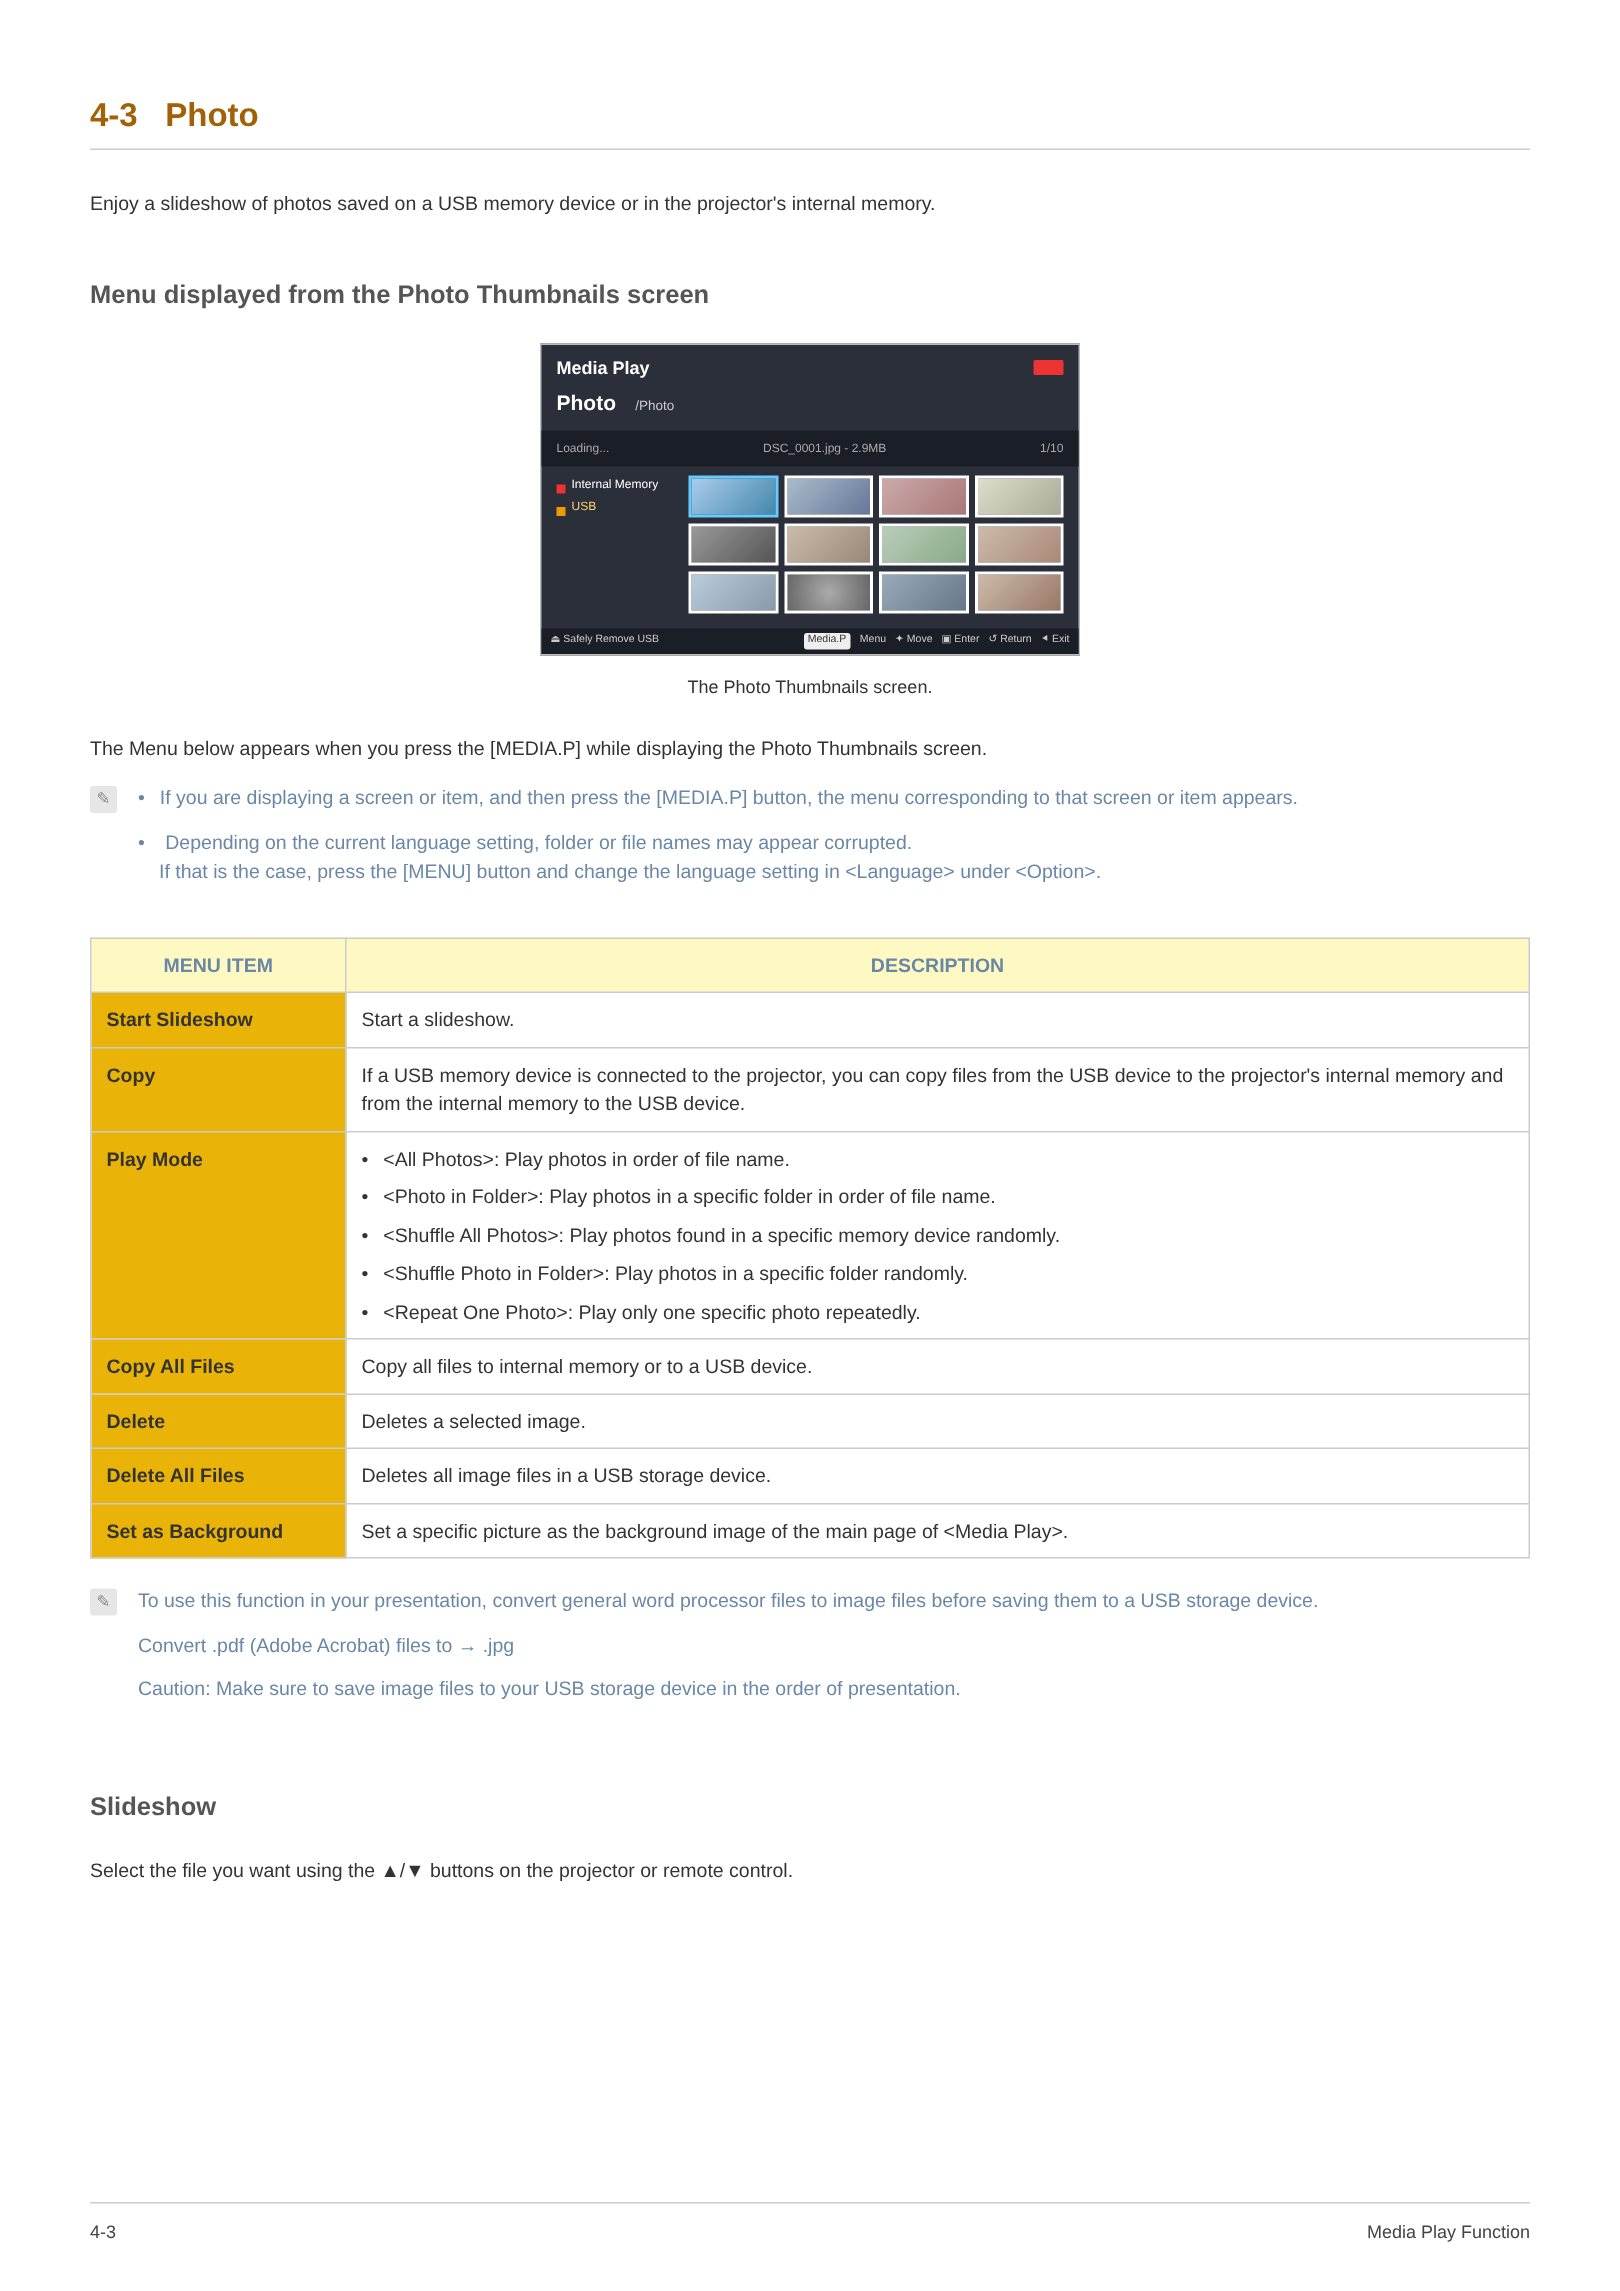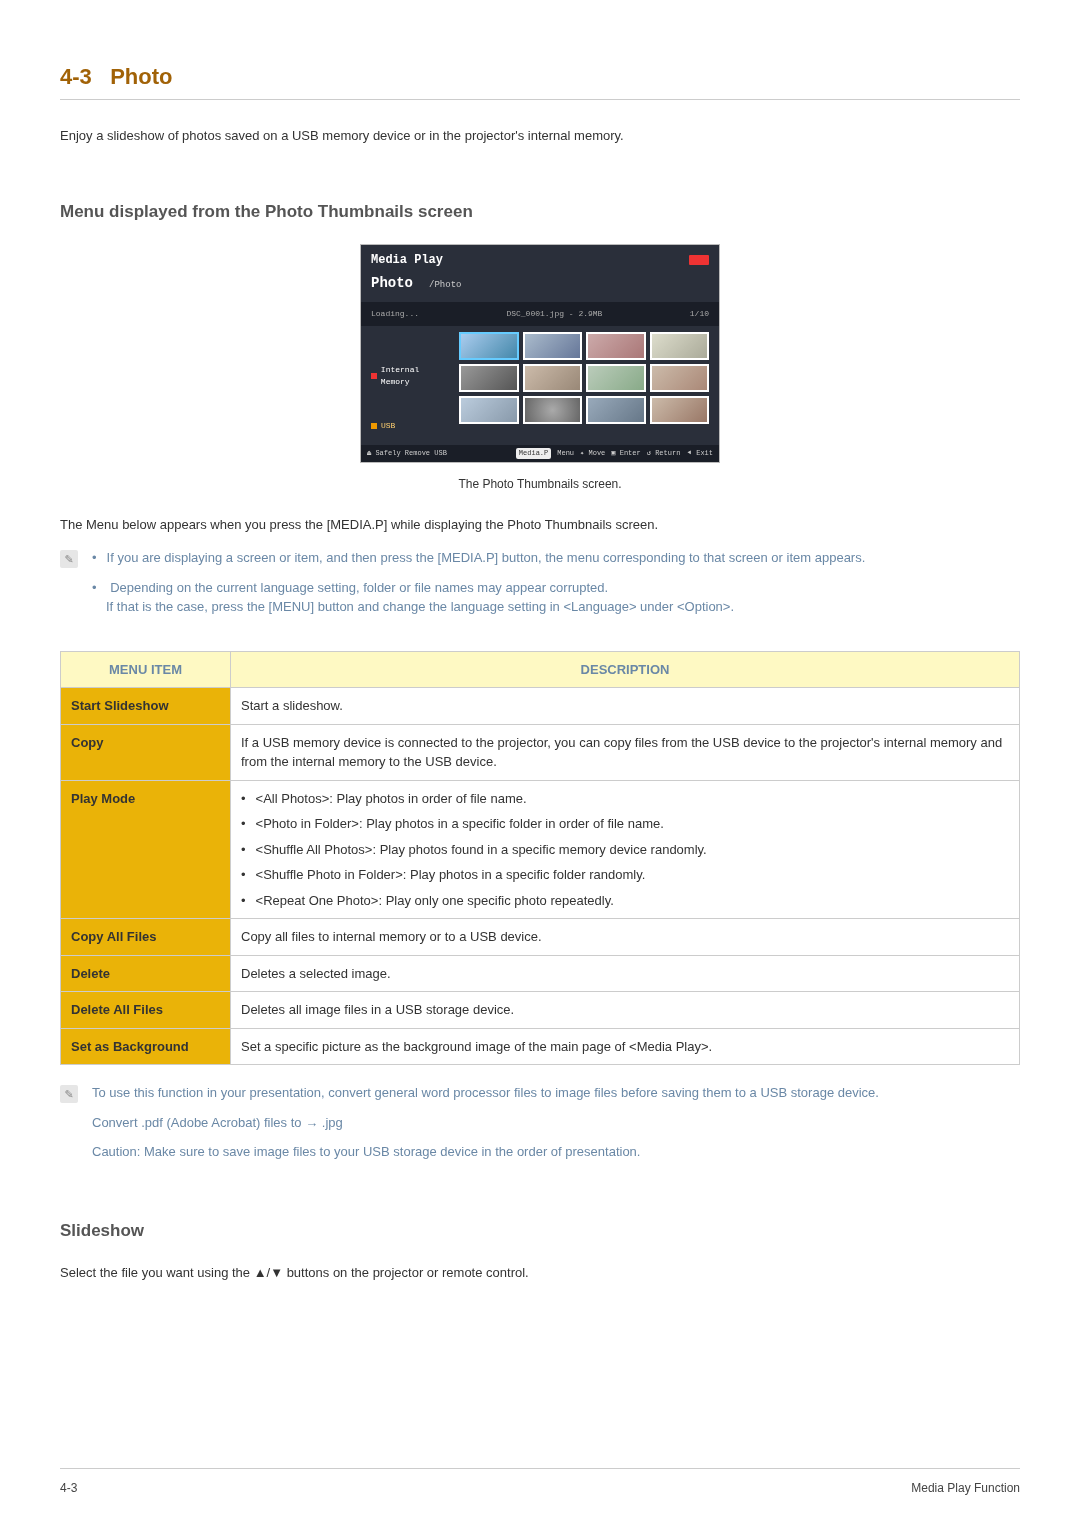--- a/index.html
+++ b/index.html
@@ -15,57 +15,56 @@
     line-height: 1.5;
   }
   .section-title {
     font-size: 22px;
     font-weight: bold;
     color: #a16207;
     padding-bottom: 6px;
     border-bottom: 1px solid #ccc;
     margin-bottom: 26px;
   }
-  .intro { margin-bottom: 53px; }
+  .intro { margin-bottom: 38px; }
   .sub-heading {
     font-size: 17px;
     font-weight: bold;
     color: #555;
     margin-bottom: 20px;
   }
   
   .screenshot-wrap { text-align: center; margin-bottom: 12px; }
   .proj {
     display: inline-block;
     width: 360px;
     border: 1px solid #bbb;
     background: #2a2f3a;
     color: #fff;
     text-align: left;
     font-size: 10px;
-    font-family: Liberation Mono, monospace;
   }
   .proj-header {
     display: flex; align-items: center; justify-content: space-between;
     padding: 6px 10px 2px 10px;
   }
   .proj-header .title { font-size: 12px; font-weight: bold; }
   .proj-usb {
     width: 20px; height: 10px; background: #e33; border-radius: 1px;
   }
   .proj-sub { padding: 2px 10px 8px 10px; }
   .proj-sub .photo-label { font-size: 14px; font-weight: bold; margin-right: 10px; }
   .proj-sub .path { font-size: 9px; color: #ccc; }
   .proj-bar {
     background: #1a1e27; display: flex; justify-content: space-between;
     padding: 6px 10px; font-size: 8px; color: #aaa;
   }
   .proj-body { display: flex; padding: 6px 10px 10px 10px; gap: 8px; }
   .proj-side { width: 80px; font-size: 8px; }
-  .proj-side .mem-item { display:flex; align-items:center; gap:4px; margin-bottom:3px;margin-top:32px; }
+  .proj-side .mem-item { display:flex; align-items:flex-end; gap:4px; margin-bottom:3px; }
   .proj-side .mem-item .sq { width:6px; height:6px; background:#e33; }
   .proj-side .mem-item.usb .sq { background:#e90; }
   .proj-side .mem-item.usb { color:#ffd070; }
   .thumbs {
     flex: 1;
     display: grid;
     grid-template-columns: repeat(4, 1fr);
     grid-auto-rows: 28px;
     gap: 4px;
   }

